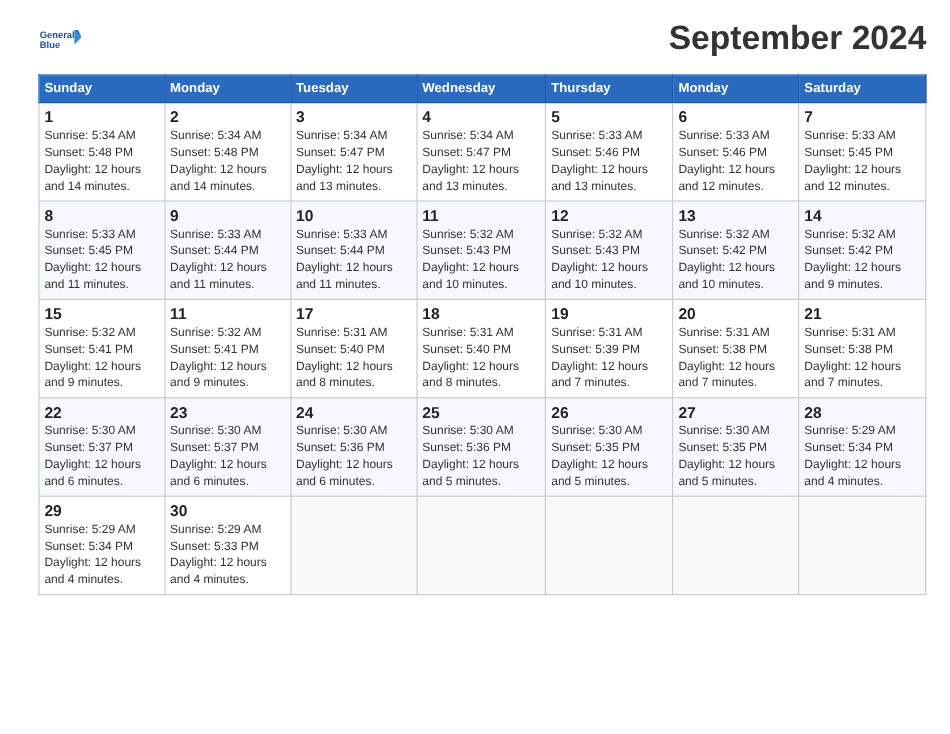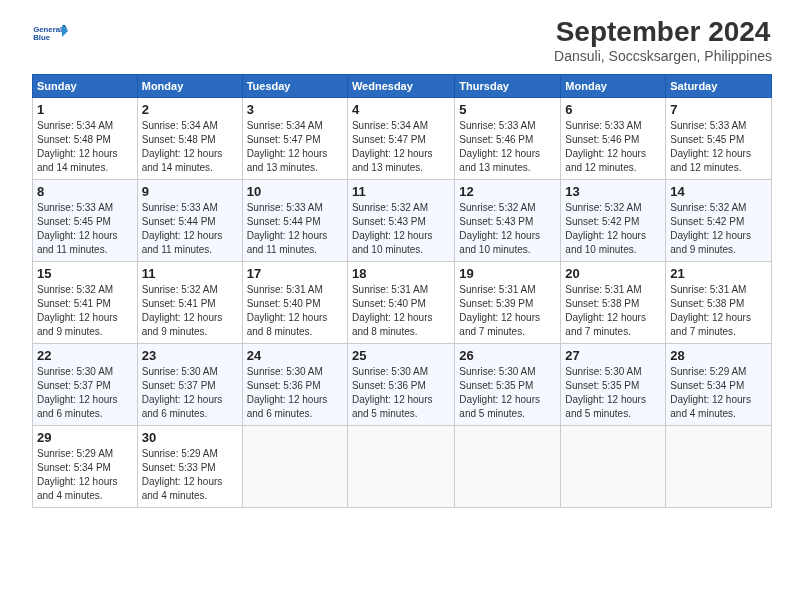--- a/index.html
+++ b/index.html
@@ -98,21 +98,20 @@
     <div class="logo">
       <svg class="logo-icon" viewBox="0 0 60 40">
         <text x="2" y="16" font-size="13" font-weight="bold" fill="#1a4fa0">General</text>
         <text x="2" y="30" font-size="13" font-weight="bold" fill="#1a4fa0">Blue</text>
         <polygon points="50,5 60,15 50,25" fill="#2a8fd4"></polygon>
         <polygon points="50,5 60,15 55,5" fill="#1a6db0"></polygon>
       </svg>
     </div>
     <div class="title-block">
       <div class="month-title">September 2024</div>
-      <div class="subtitle">Dansuli, Soccsksargen, Philippines</div>
     </div>
   </div>
 
   <table class="calendar-table">
     <thead>
       <tr>
         <th>Sunday</th>
         <th>Monday</th>
         <th>Tuesday</th>
         <th>Wednesday</th>

